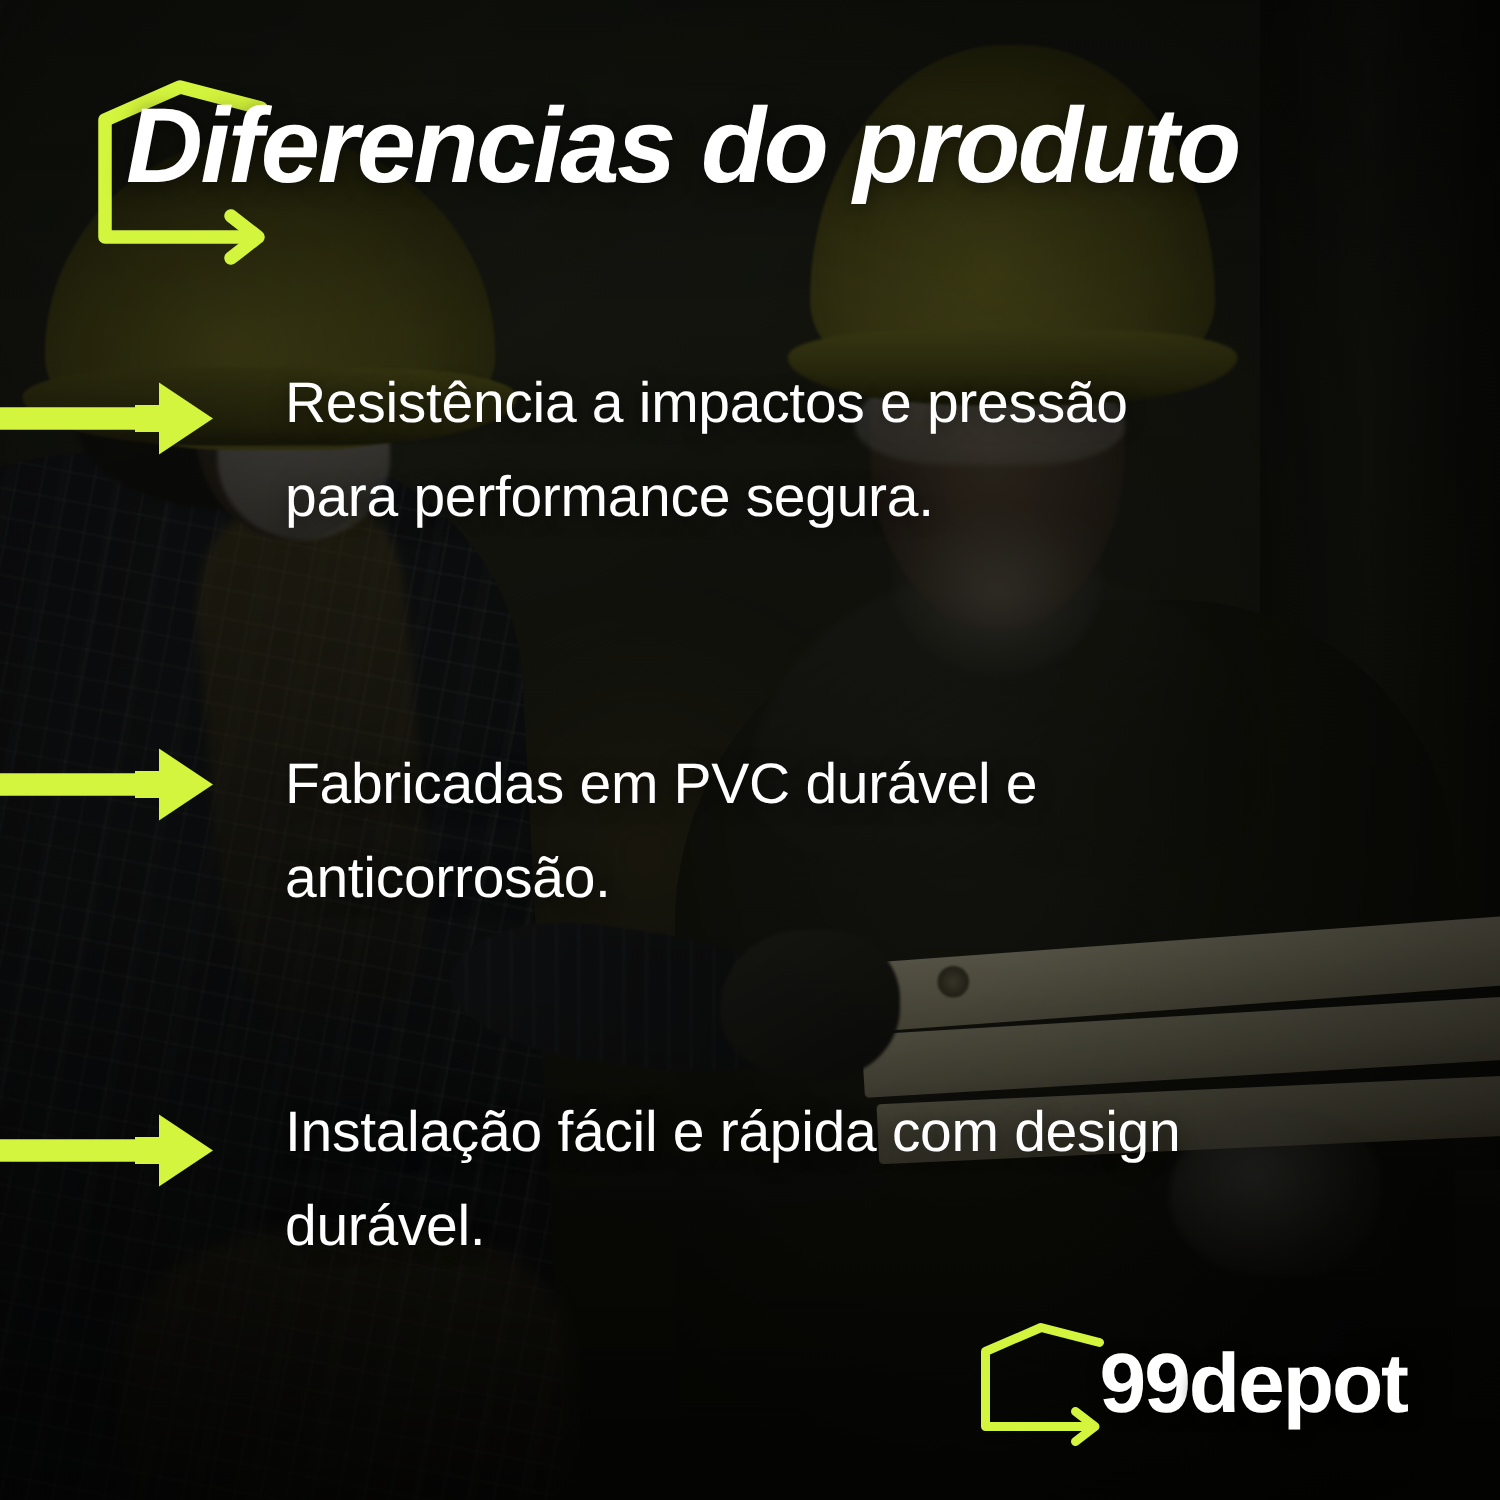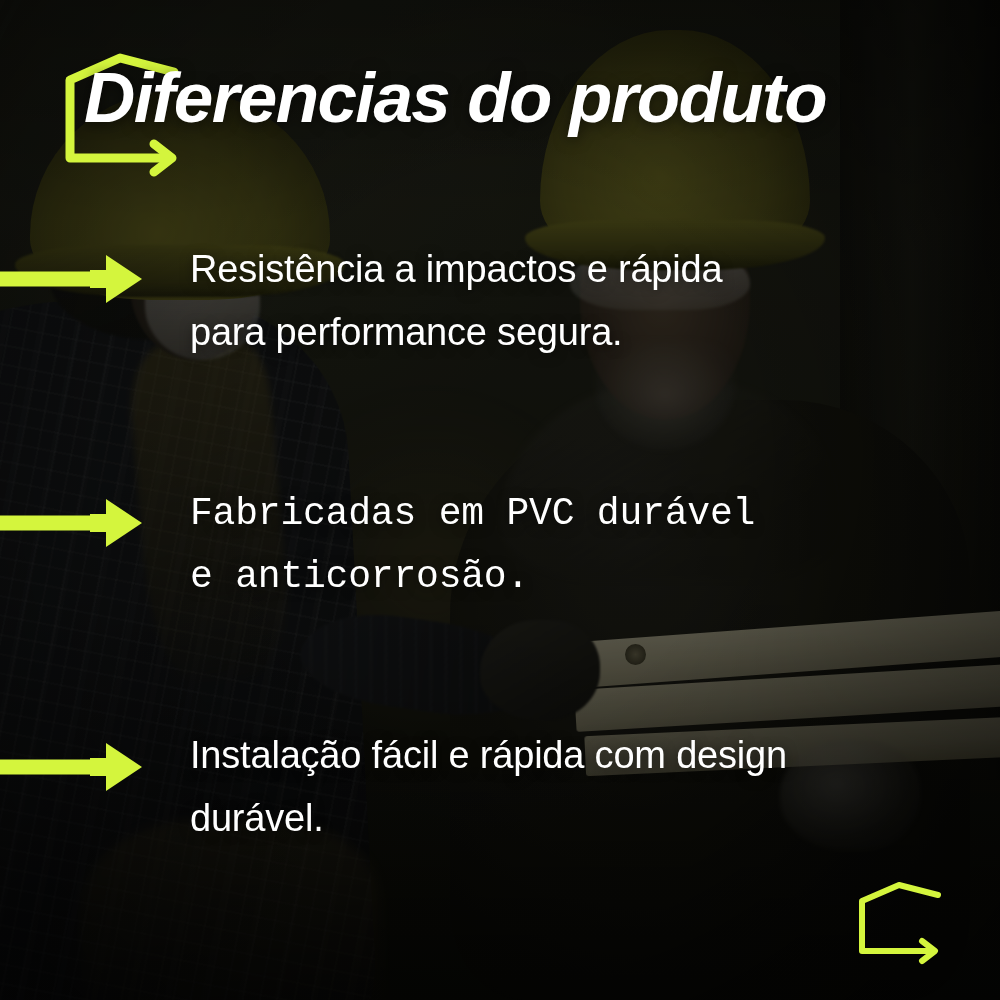--- a/index.html
+++ b/index.html
@@ -342,21 +342,21 @@
     letter-spacing: -0.2px;
     text-shadow: 0 2px 12px rgba(0,0,0,0.52);
   }
 
   .row-1 { top: 0px; }
   .row-1 .bullet-arrow { top: 14px; }
   .row-1 .bullet-text  { top: 0px; }
 
   .row-2 { top: 242px; }
   .row-2 .bullet-arrow { top: 16px; }
-  .row-2 .bullet-text  { top: 2px; font-family: Liberation Mono, monospace; }
+  .row-2 .bullet-text  { top: 12px; }
 
   .row-3 { top: 486px; }
   .row-3 .bullet-arrow { top: 16px; }
   .row-3 .bullet-text  { top: 0px; }
 
   
   .logo {
     position: absolute;
     right: 62px;
     bottom: 36px;
@@ -438,21 +438,21 @@
 
     <div class="bullets">
 
       <div class="bullet-row row-1">
         <div class="bullet-arrow">
           <svg width="152" height="54" viewBox="0 0 152 54" fill="none">
             <path d="M0 27 L118 27" stroke="#D4F53D" stroke-width="15" stroke-linecap="butt"></path>
             <path d="M112 3 L148 27 L112 51 L112 36 L96 36 L96 18 L112 18 Z" fill="#D4F53D"></path>
           </svg>
         </div>
-        <div class="bullet-text">Resistência a impactos e rápida para performance segura.</div>
+        <div class="bullet-text">Resistência a impactos e pressão para performance segura.</div>
       </div>
 
       <div class="bullet-row row-2">
         <div class="bullet-arrow">
           <svg width="152" height="54" viewBox="0 0 152 54" fill="none">
             <path d="M0 27 L118 27" stroke="#D4F53D" stroke-width="15" stroke-linecap="butt"></path>
             <path d="M112 3 L148 27 L112 51 L112 36 L96 36 L96 18 L112 18 Z" fill="#D4F53D"></path>
           </svg>
         </div>
         <div class="bullet-text">Fabricadas em PVC durável e anticorrosão.</div>
@@ -470,16 +470,19 @@
 
     </div>
 
     <div class="logo">
       <div class="logo-mark">
         <svg width="88" height="78" viewBox="0 0 88 78" fill="none">
           <path d="M82 12 L43 2 L6 18 L6 68 L74 68" stroke="#D4F53D" stroke-width="6" stroke-linecap="round" stroke-linejoin="round" fill="none"></path>
           <path d="M66 58 L79 68 L66 78" stroke="#D4F53D" stroke-width="6" stroke-linecap="round" stroke-linejoin="round" fill="none"></path>
         </svg>
       </div>
+      <div class="logo-word">
+        <span class="num">99</span><span>depot</span>
+      </div>
     </div>
 
   </div>
 </div>
 
 </body></html>

